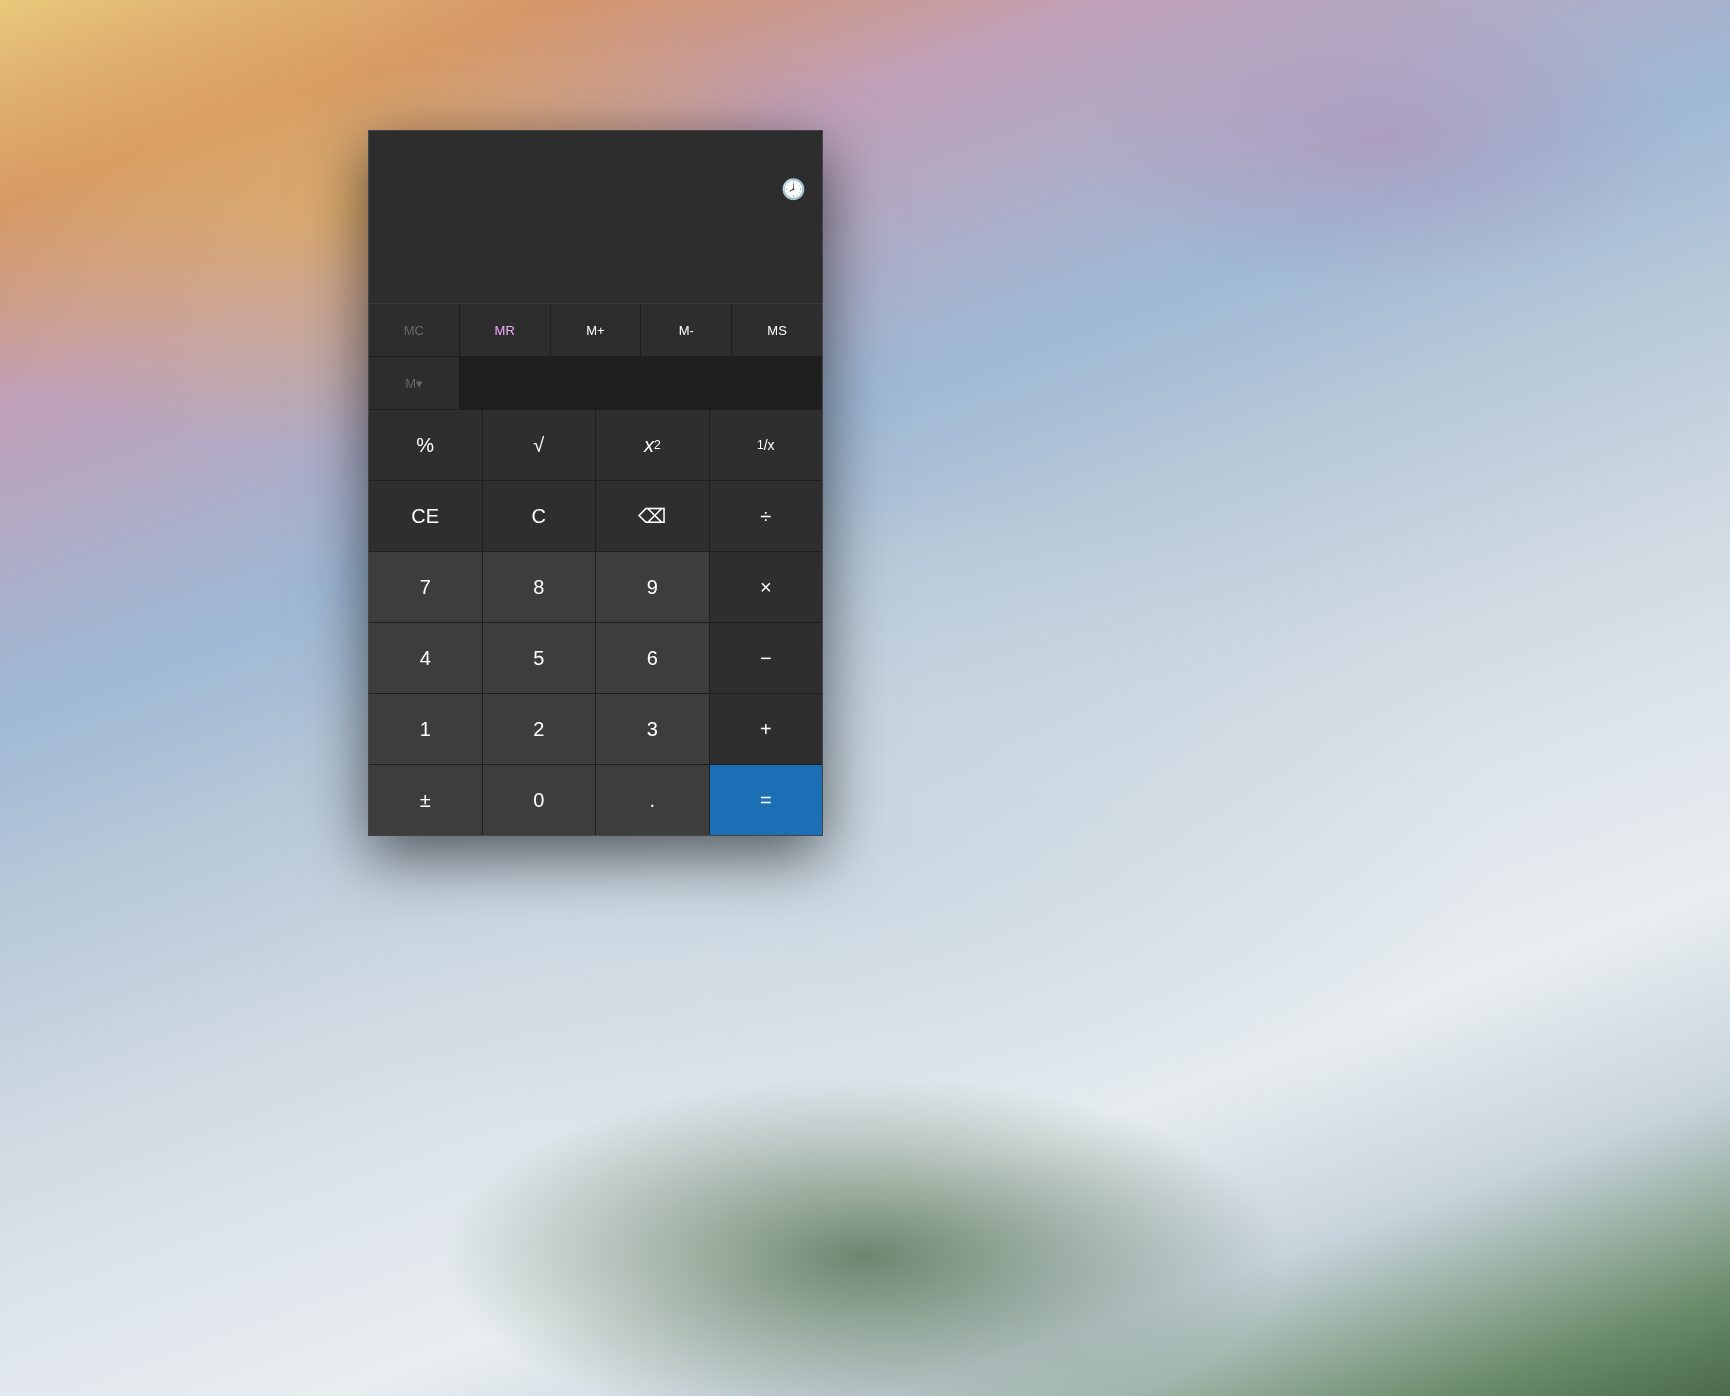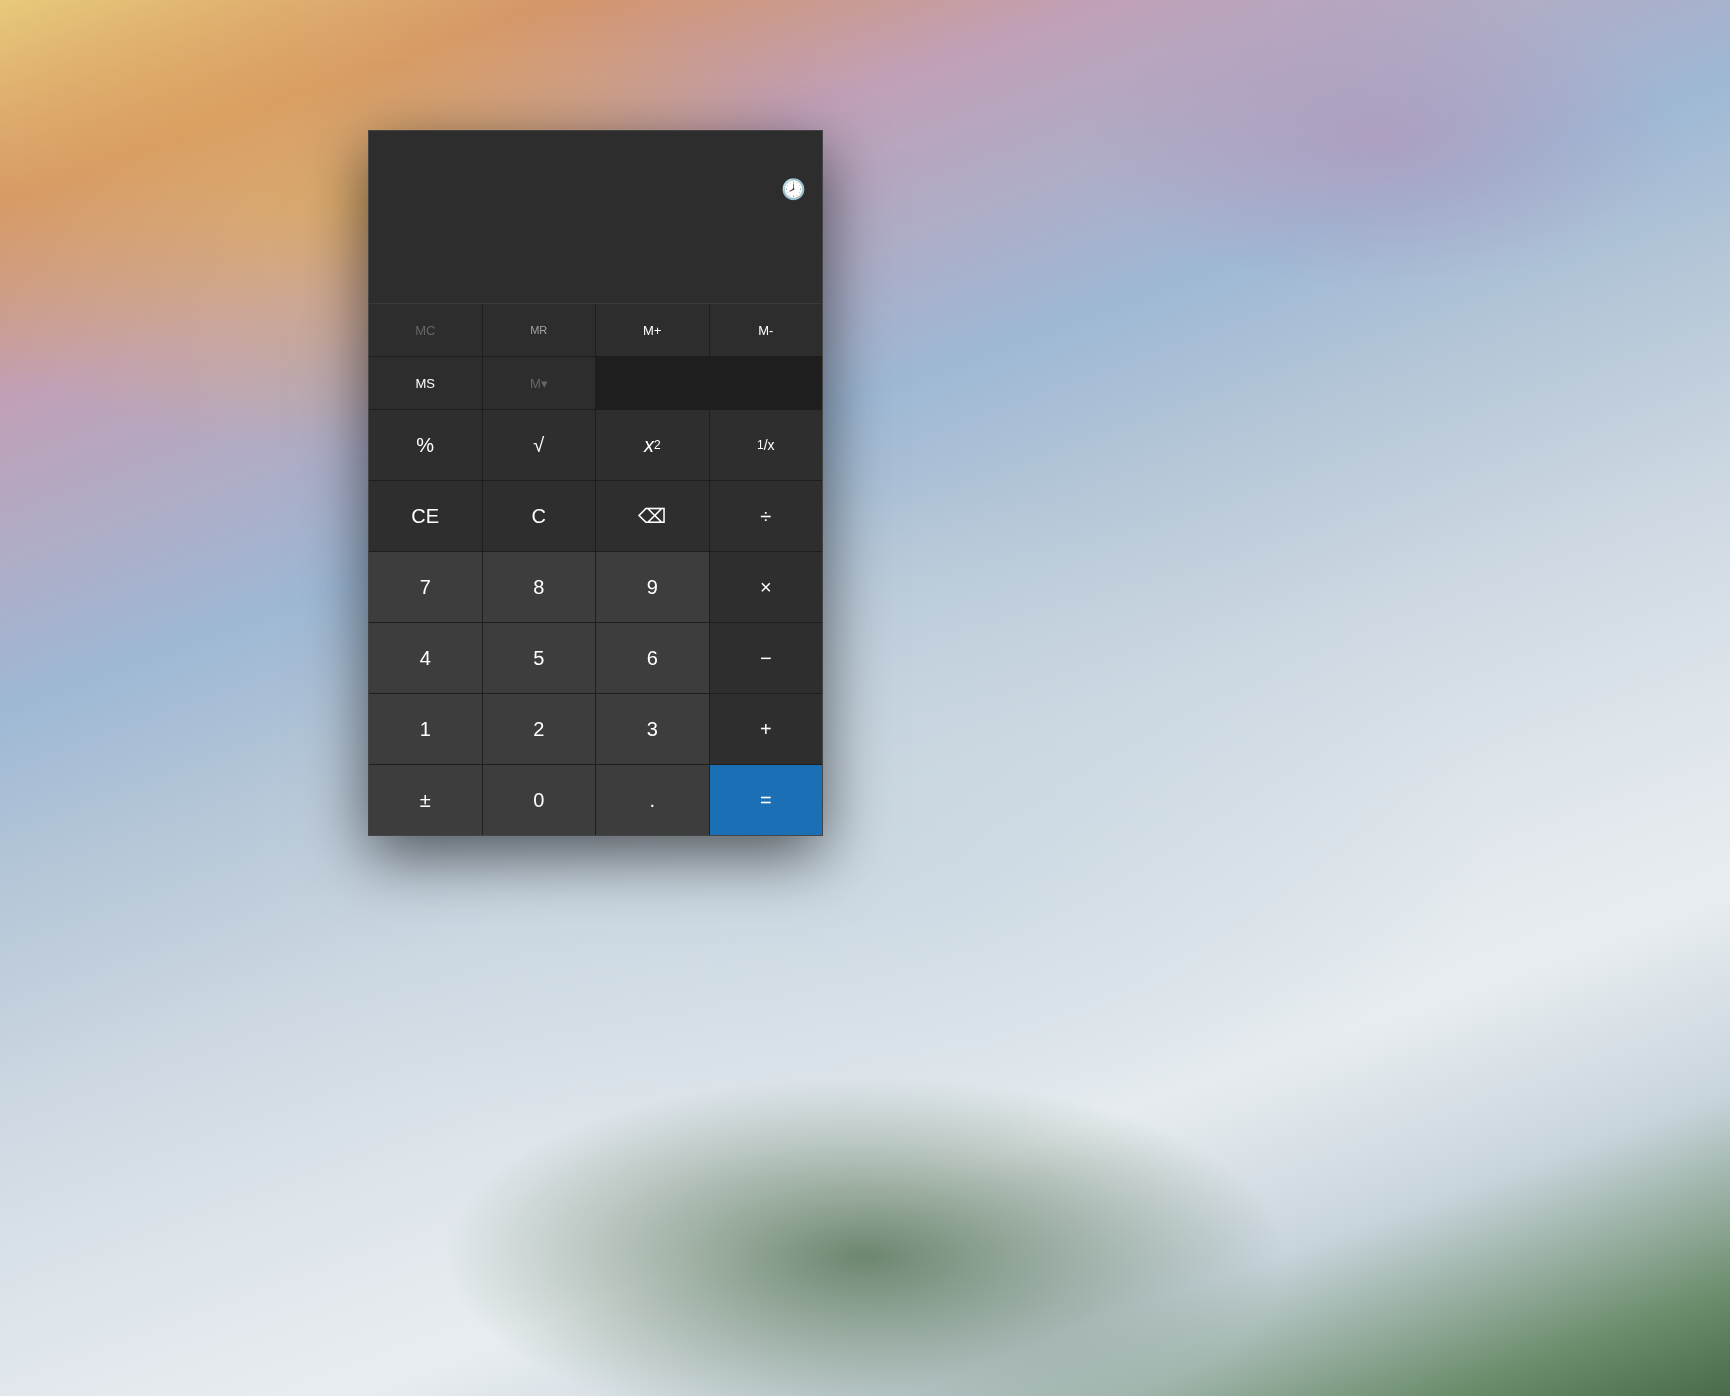--- a/index.html
+++ b/index.html
@@ -194,23 +194,23 @@
       <span class="calc-mode-title"></span>
     </div>
     <span class="history-icon">🕗</span>
   </div>
 
   <div class="calc-display">
     <span class="display-value"></span>
   </div>
 
   <div class="calc-buttons" style="display: block; background: rgb(30, 30, 30); gap: 0px;">
-      <div style="display: grid; grid-template-columns: repeat(4, 1fr); gap: 1px; background: rgb(30, 30, 30);">
+      <div style="display: grid; grid-template-columns: repeat(5, 1fr); gap: 1px; background: rgb(30, 30, 30);">
         <button class="btn memory" style="height: 52px; font-size: 13px; color: rgb(102, 102, 102); cursor: default;">MC</button>
-        <button class="btn memory" style="height: 52px; font-size: 11px; color: #a3a3a3; cursor: default;">MR</button>
+        <button class="btn memory" style="height: 52px; font-size: 13px; color: #f0abfc; cursor: default;">MR</button>
         <button class="btn memory active" style="height: 52px; font-size: 13px; color: rgb(255, 255, 255);">M+</button>
         <button class="btn memory active" style="height: 52px; font-size: 13px; color: rgb(255, 255, 255);">M-</button>
         <button class="btn memory active" style="height: 52px; font-size: 13px; color: rgb(255, 255, 255);">MS</button>
         <button class="btn memory" style="height: 52px; font-size: 13px; color: rgb(102, 102, 102); cursor: default;">M▾</button>
       </div>
       <div style="height: 1px; background: rgb(30, 30, 30);"></div>
       <div style="display: grid; grid-template-columns: repeat(4, 1fr); gap: 1px; background: rgb(30, 30, 30);">
         <button style="background: rgb(46, 46, 46); color: rgb(255, 255, 255); border: none; height: 70px; cursor: pointer; font-size: 20px; font-weight: 300; display: flex; align-items: center; justify-content: center; font-family: &quot;Segoe UI&quot;, Arial, sans-serif;">%</button>
         <button style="background: rgb(46, 46, 46); color: rgb(255, 255, 255); border: none; height: 70px; cursor: pointer; font-size: 20px; font-weight: 300; display: flex; align-items: center; justify-content: center; font-family: &quot;Segoe UI&quot;, Arial, sans-serif;">√</button>
         <button style="background: rgb(46, 46, 46); color: rgb(255, 255, 255); border: none; height: 70px; cursor: pointer; font-size: 20px; font-weight: 300; display: flex; align-items: center; justify-content: center; font-family: &quot;Segoe UI&quot;, Arial, sans-serif;">

